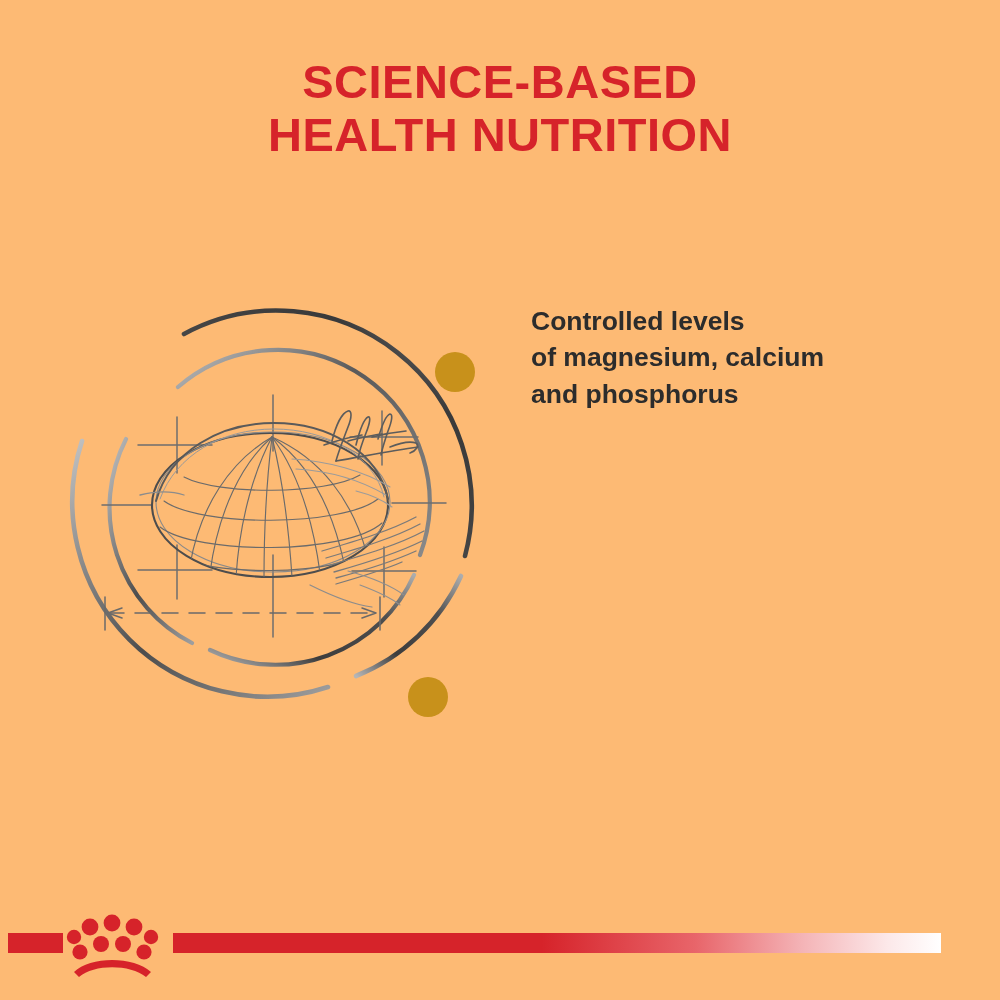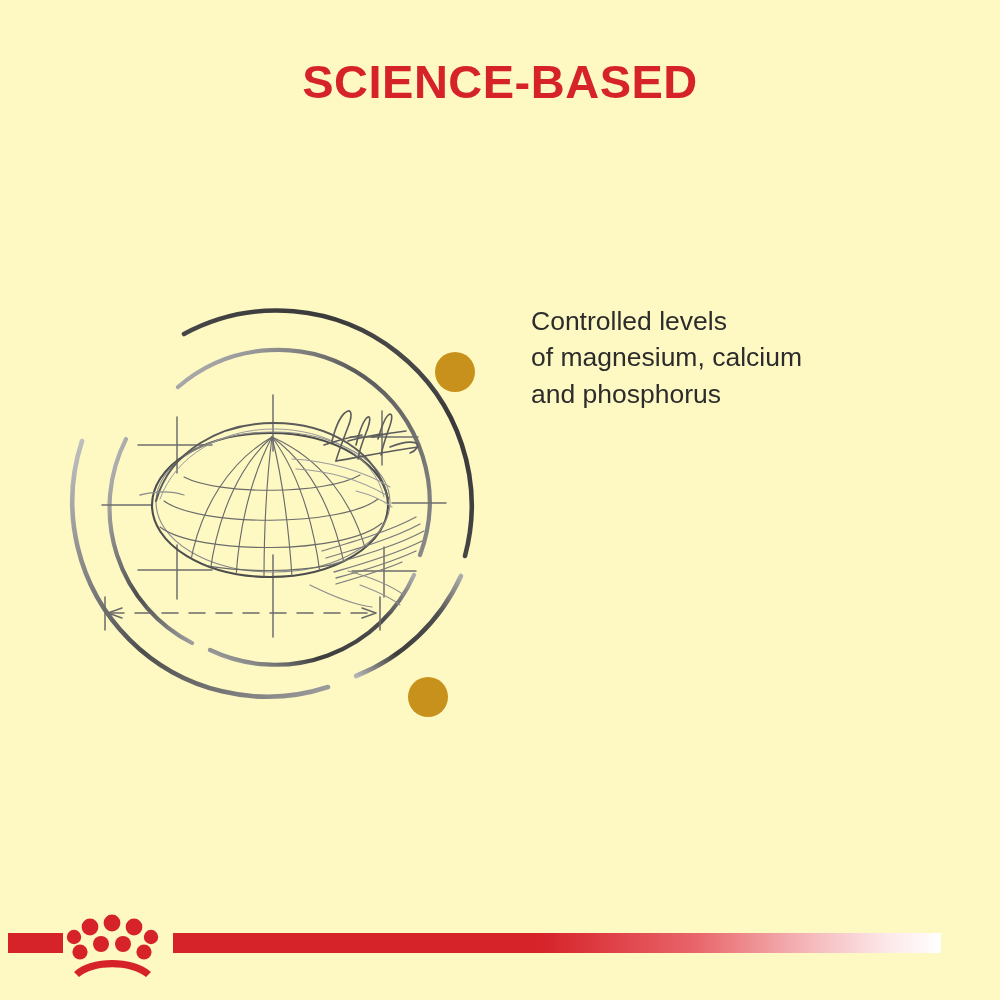--- a/index.html
+++ b/index.html
@@ -12,21 +12,21 @@
     height: 1000px;
     position: relative;
     overflow: hidden;
     font-family: "Liberation Sans", sans-serif;
     -webkit-font-smoothing: antialiased;
   }
 
   .page {
     position: absolute;
     inset: 0;
-    background: #fef9c3;
+    background: #fdba74;
   }
 
   
   .title-block {
     position: absolute;
     top: 56px;
     left: 0;
     width: 1000px;
     text-align: center;
     line-height: 1.12;
@@ -70,21 +70,21 @@
     height: 40px;
   }
 
   
   .bullet-text {
     position: absolute;
     color: #2C2C2C;
     font-family: "Liberation Sans", sans-serif;
     font-size: 26.5px;
     line-height: 1.37;
-    font-weight: normal;
+    font-weight: bold;
     white-space: pre-line;
   }
   #text-1 { left: 531px; top: 303px; width: 400px; }
   #text-2 { left: 503px; top: 676px; width: 400px; }
 
   
   .footer {
     position: absolute;
     left: 0;
     top: 900px;
@@ -110,20 +110,21 @@
   }
   .crown { position: absolute; left: 60px; top: 0; }
 </style>
 </head>
 <body>
 
 <div class="page">
 
   <div class="title-block">
     <span class="title-line">SCIENCE-BASED</span>
+    <span class="title-line">HEALTH NUTRITION</span>
   </div>
 
   <div class="graphic">
     <svg width="480" height="500" viewBox="0 0 480 500">
       <defs>
         <linearGradient id="arcFadeA" x1="0" y1="1" x2="1" y2="0">
           <stop offset="0%" stop-color="#8e8e8e"></stop>
           <stop offset="35%" stop-color="#4a4a4a"></stop>
           <stop offset="75%" stop-color="#3a3a3a"></stop>
           <stop offset="100%" stop-color="#9a9a9a"></stop>

